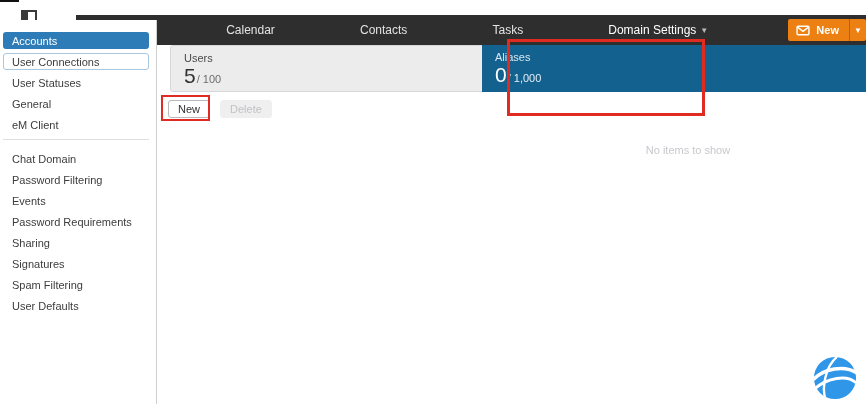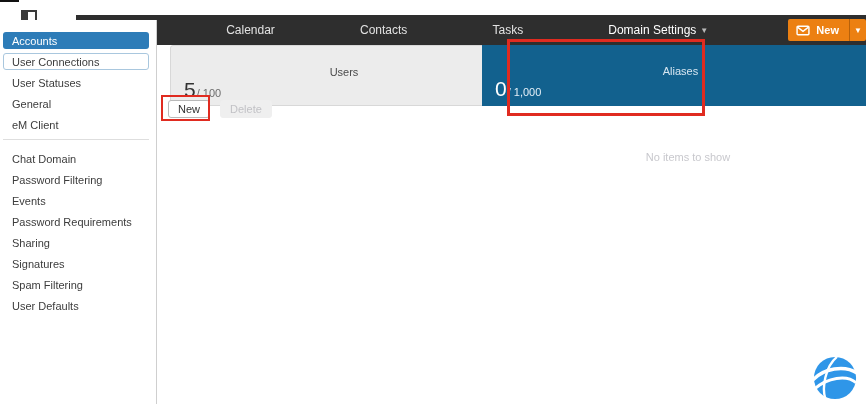--- a/index.html
+++ b/index.html
@@ -50,21 +50,21 @@
     margin:0 7px 4px 3px; height:17px; line-height:13px;
     font-size:11px; color:#3c3c3c; padding:2px 8px; border-radius:3px;
     border:1px solid transparent; cursor:pointer; white-space:nowrap; overflow:hidden;
   }
   .side-item.selected { background:#2d7cb8; color:#ffffff; }
   .side-item.focused { border-color:#a9c7de; }
   .side-divider { height:1px; background:#dedede; margin:6px 7px 10px 3px; }
 
   
   .card {
-    position:absolute; top:45px; height:61px; cursor:pointer; padding:20px 0 0 13px;text-align:center;
+    position:absolute; top:45px; height:47px; cursor:pointer; padding:6px 0 0 13px;
   }
   .card-users {
     left:170px; width:335px; background:#ececec;
     border:1px solid #d8d8d8; border-radius:3px;
   }
   .card-aliases {
     left:482px; right:0; background:#12618e; color:#fff;
   }
   .card-label { font-size:11px; color:#4a4a4a; }
   .card-aliases .card-label { color:#d7e6f1; }
@@ -76,21 +76,21 @@
 
   .btn-row { position:absolute; left:168px; top:100px; display:flex; }
   .btn {
     font-size:11px; height:18px; padding:0 9px; border-radius:3px;
     display:flex; align-items:center; cursor:pointer;
   }
   .btn-new { background:#fff; border:1px solid #b9b9b9; color:#333; }
   .btn-delete { background:#efefef; border:1px solid #efefef; color:#c2c2c6; margin-left:10px; cursor:default; }
 
   .empty-msg {
-    position:absolute; left:510px; right:0; top:151px;
+    position:absolute; left:510px; right:0; top:144px;
     text-align:center; font-size:11px; color:#c8c8cd;
   }
 
   
   .anno { position:absolute; border:3px solid #e02b20; pointer-events:none; }
   .anno-aliases { left:507px; top:39px; width:198px; height:77px; }
   .anno-new { left:161px; top:95px; width:49px; height:26px; border-width:2px; }
 
   
   .watermark {

